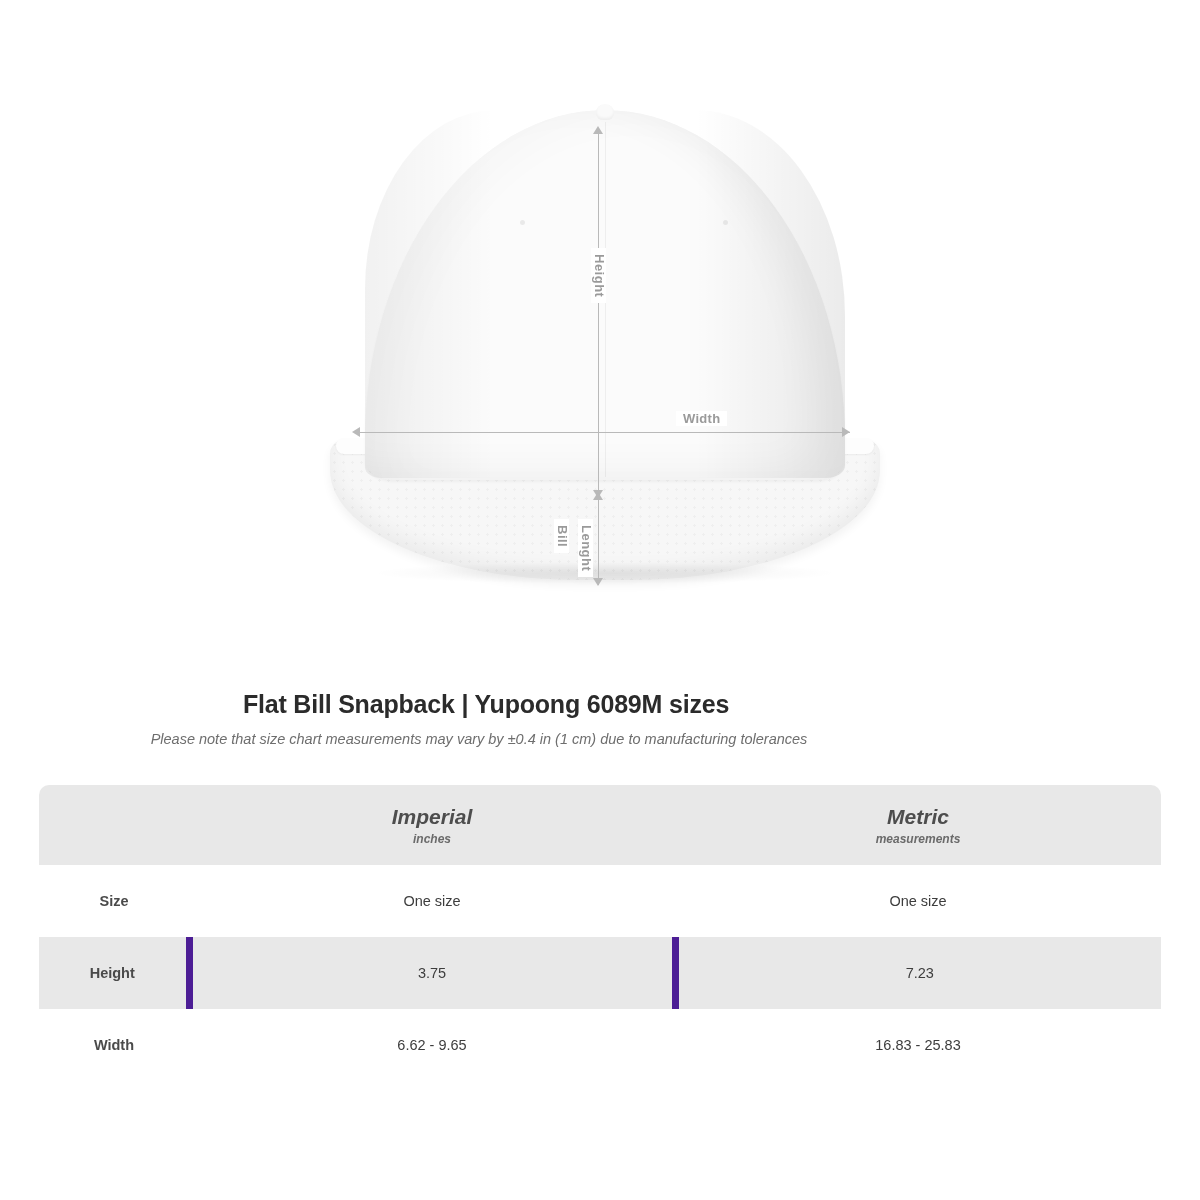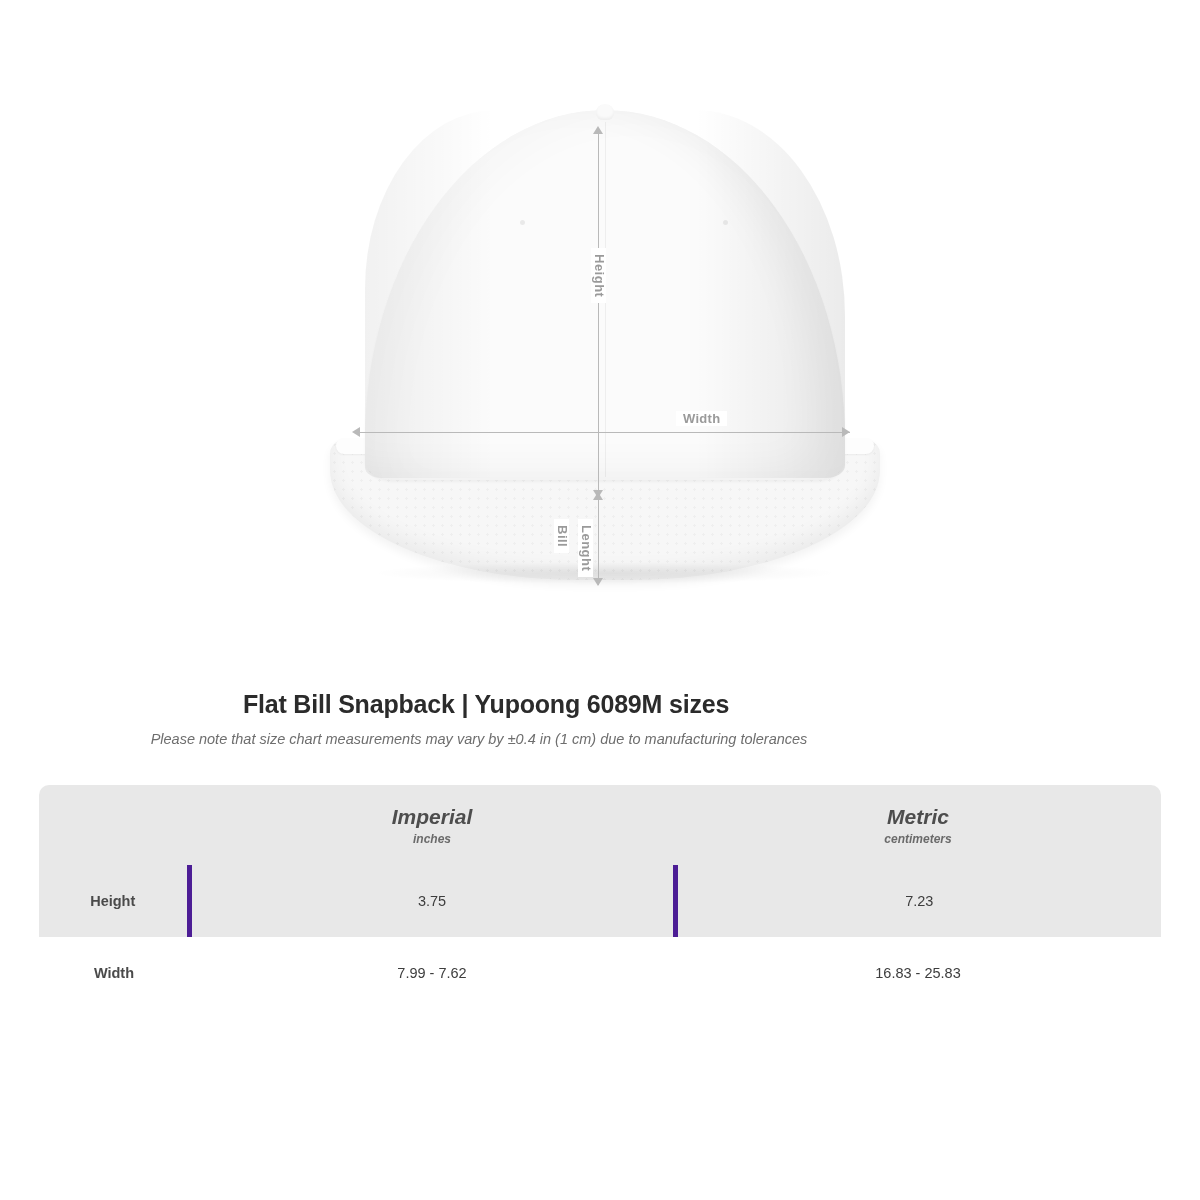--- a/index.html
+++ b/index.html
@@ -274,21 +274,21 @@
     font-weight: bold;
     color: #4a4a4a;
   }
   .cell {
     text-align: center;
     font-size: 14.5px;
     color: #3d3d3d;
     border-left: 1px solid #e0e0e0;
   }
   tbody tr.even-row .cell {
-    border-left: 5px solid #4c1d95;
+    border-left: 7px solid #4c1d95;
   }
   tbody tr:last-child td:first-child {
     border-bottom-left-radius: 10px;
   }
   tbody tr:last-child td:last-child {
     border-bottom-right-radius: 10px;
   }
 </style>
 </head>
 <body>
@@ -338,30 +338,35 @@
   <table class="size-chart">
     <thead>
       <tr class="head-row">
         <th></th>
         <th>
           <span class="unit-system">Imperial</span>
           <span class="unit-detail">inches</span>
         </th>
         <th>
           <span class="unit-system">Metric</span>
-          <span class="unit-detail">centimeters</span>
+          <span class="unit-detail">measurements</span>
         </th>
       </tr>
     </thead>
     <tbody>
+      <tr class="odd-row">
+        <td class="row-label">Size</td>
+        <td class="cell">One size</td>
+        <td class="cell">One size</td>
+      </tr>
       <tr class="even-row">
         <td class="row-label">Height</td>
         <td class="cell">3.75</td>
         <td class="cell">7.23</td>
       </tr>
       <tr class="odd-row">
         <td class="row-label">Width</td>
-        <td class="cell">7.99 - 7.62</td>
+        <td class="cell">6.62 - 9.65</td>
         <td class="cell">16.83 - 25.83</td>
       </tr>
     </tbody>
   </table>
 </div>
 
 </body></html>

